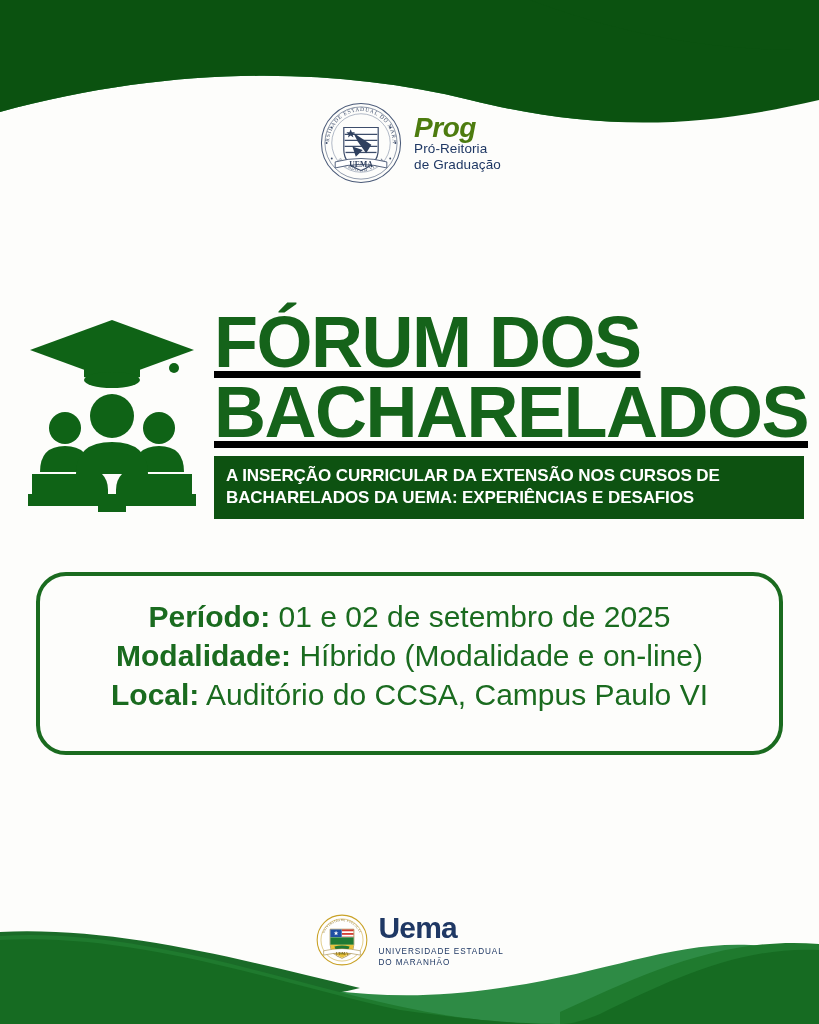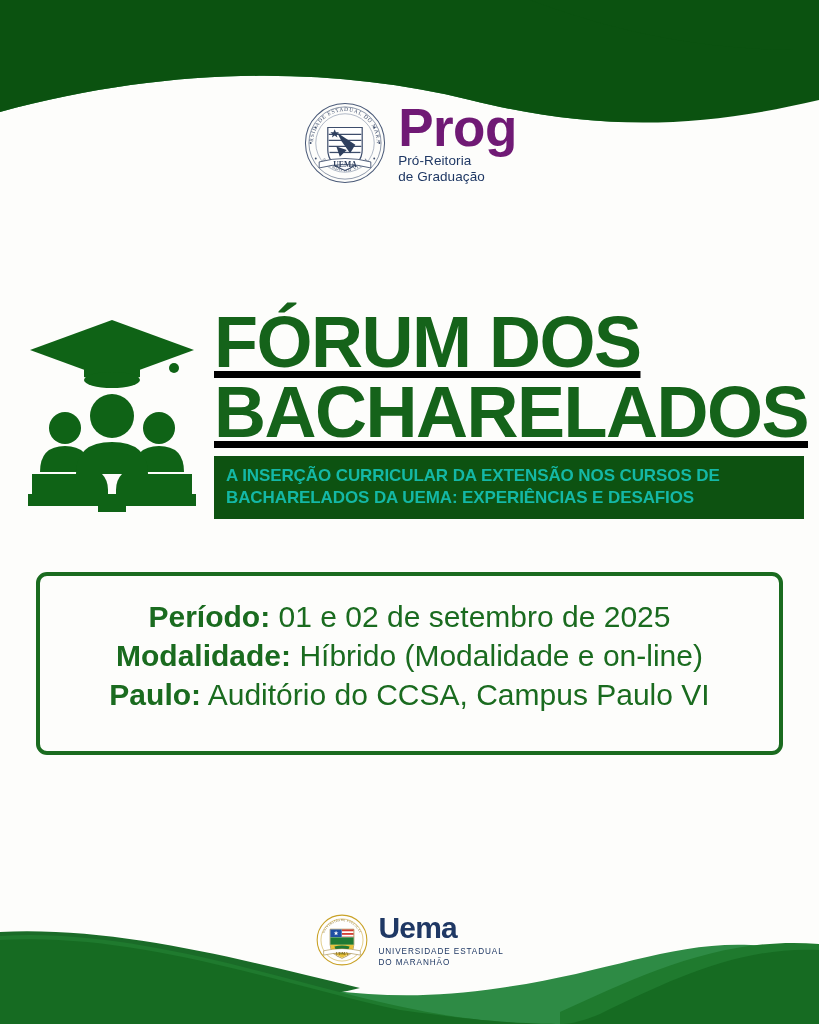--- a/index.html
+++ b/index.html
@@ -50,25 +50,26 @@
     flex: 0 0 auto;
   }
   .prog-words {
     display: flex;
     flex-direction: column;
     justify-content: center;
     line-height: 1;
     padding-top: 2px;
   }
   .prog-title {
-    font-size: 53px;
-    font-weight: bold;
-    color: #701a75;
+    font-size: 28px;
+    font-weight: bold;
+    color: #4d7c0f;
     letter-spacing: -0.5px;
     line-height: 0.95;
+    font-style: italic;
   }
   .prog-sub {
     font-size: 13.5px;
     color: #1f3864;
     line-height: 1.18;
     margin-top: 0;
     letter-spacing: 0.1px;
   }
 
   
@@ -107,37 +108,37 @@
   .subtitle-banner {
     position: absolute;
     left: 214px;
     top: 160px;
     width: 590px;
     background: #0d5211;
     padding: 9px 10px 10px 12px;
     box-sizing: border-box;
   }
   .subtitle-line {
-    color: #14b8a6;
+    color: #ffffff;
     font-size: 17px;
     font-weight: bold;
     line-height: 1.28;
     letter-spacing: -0.1px;
     white-space: nowrap;
   }
 
   
   .info-box {
     position: absolute;
     left: 36px;
     top: 572px;
     width: 747px;
     height: 183px;
     border: 4px solid #1a6b1f;
-    border-radius: 11px;
+    border-radius: 30px;
     box-sizing: border-box;
     display: flex;
     flex-direction: column;
     justify-content: center;
     align-items: center;
     background: #fdfdfb;
     padding-bottom: 16px;
   }
   .info-line {
     font-size: 30px;
@@ -283,21 +284,21 @@
   <div class="info-box">
     <div class="info-line">
       <span class="info-label">Período:</span>
       <span class="info-value">01 e 02 de setembro de 2025</span>
     </div>
     <div class="info-line">
       <span class="info-label">Modalidade:</span>
       <span class="info-value">Híbrido (Modalidade e on-line)</span>
     </div>
     <div class="info-line">
-      <span class="info-label">Paulo:</span>
+      <span class="info-label">Local:</span>
       <span class="info-value">Auditório do CCSA, Campus Paulo VI</span>
     </div>
   </div>
 
   <div class="footer-logo">
     <svg class="seal-uema" viewBox="0 0 100 100">
       <circle cx="50" cy="50" r="46" fill="#ffffff" stroke="#c9a227" stroke-width="2"></circle>
       <circle cx="50" cy="50" r="39" fill="none" stroke="#c9a227" stroke-width="1"></circle>
       <path id="fringtop" d="M50,50 m-35,0 a35,35 0 0,1 70,0" fill="none"></path>
       <text font-family="'Liberation Serif',serif" font-size="5.6" fill="#8a6d1d" letter-spacing="0.6">

